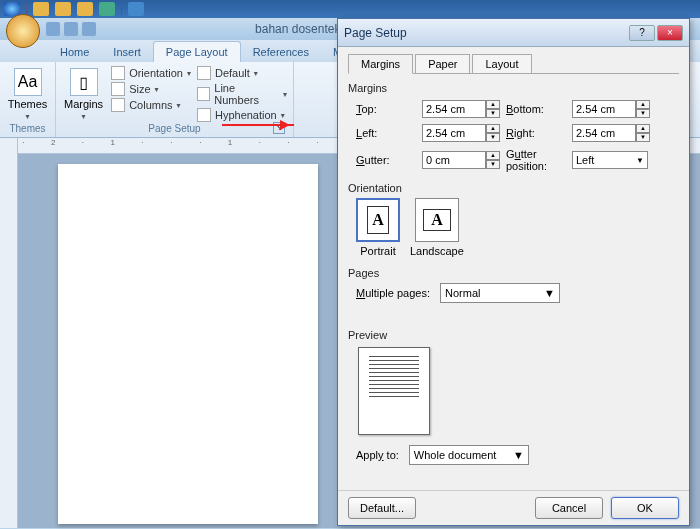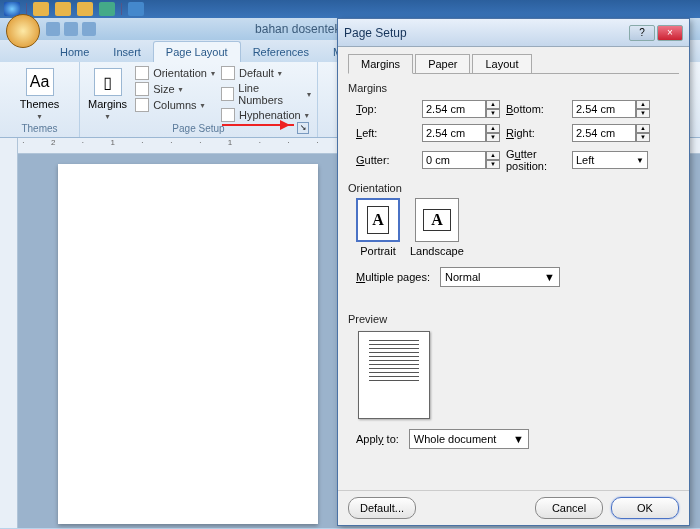--- a/index.html
+++ b/index.html
@@ -80,21 +80,21 @@
 .orient-box .pg { border: 1px solid #333; background: #fff; display: flex; align-items: center; justify-content: center; font-family: serif; font-size: 16px; font-weight: bold; }
 .pg.port { width: 22px; height: 28px; } .pg.land { width: 28px; height: 22px; }
 
 .pages-row, .apply-row { display: flex; align-items: center; gap: 10px; margin: 4px 0 10px 8px; }
 .select-ctrl { width: 120px; height: 20px; border: 1px solid #888; background: #fff; display: flex; align-items: center; justify-content: space-between; padding: 0 4px; }
 
 .preview-box { width: 72px; height: 88px; border: 1px solid #666; background: #fff; margin: 6px 0 10px 10px; padding: 8px 10px; display: flex; flex-direction: column; gap: 3px; box-shadow: 1px 1px 2px rgba(0,0,0,.3); }
 .preview-box div { height: 1px; background: #555; }
 
 .dlg-foot { border-top: 1px solid #ccc; padding: 6px 10px; display: flex; justify-content: space-between; align-items: center; }
-.btn { min-width: 68px; height: 22px; border: 1px solid #888; background: linear-gradient(#fefefe, #e4e4e4); text-align: center; line-height: 20px; font-size: 11px; border-radius: 10px; }
+.btn { min-width: 68px; height: 22px; border: 1px solid #888; background: linear-gradient(#fefefe, #e4e4e4); text-align: center; line-height: 20px; font-size: 11px; border-radius: 3px; }
 .btn.ok { border: 1px solid #4a72c5; box-shadow: 0 0 2px #6a92e5; }
 .foot-right { display: flex; gap: 8px; }
 </style>
 </head>
 <body>
 
 <div class="taskbar">
   <div class="tb-item" style="background:radial-gradient(#7cf,#14a)"></div>
   <div class="tb-sep"></div>
   <div class="tb-item"></div>
@@ -117,21 +117,21 @@
 
 <div class="tabs">
   <div class="tab">Home</div>
   <div class="tab">Insert</div>
   <div class="tab active">Page Layout</div>
   <div class="tab">References</div>
   <div class="tab">M</div>
 </div>
 
 <div class="ribbon">
-  <div class="group" style="width:80px">
+  <div class="group" style="width:56px">
     <div class="big-btn">
       <div class="big-icon">Aa</div>
       <span>Themes</span>
       <span class="dd">▾</span>
     </div>
     <div class="group-label">Themes</div>
   </div>
   <div class="group" style="width:238px">
     <div class="group-items">
       <div class="big-btn">
@@ -272,20 +272,21 @@
         <span>Portrait</span>
       </div>
       <div class="orient">
         <div class="orient-box">
             <div class="pg land">A</div>
           </div>
         <span>Landscape</span>
       </div>
     </div>
 
+    <div class="section-label">Pages</div>
     <div class="pages-row">
       <span><span class="und">M</span>ultiple pages:</span>
       <div class="select-ctrl">
           <span>Normal</span>
           <span class="dd2">▼</span>
         </div>
     </div>
     <br>
     <div class="section-label">Preview</div>
     <div class="preview-box">

